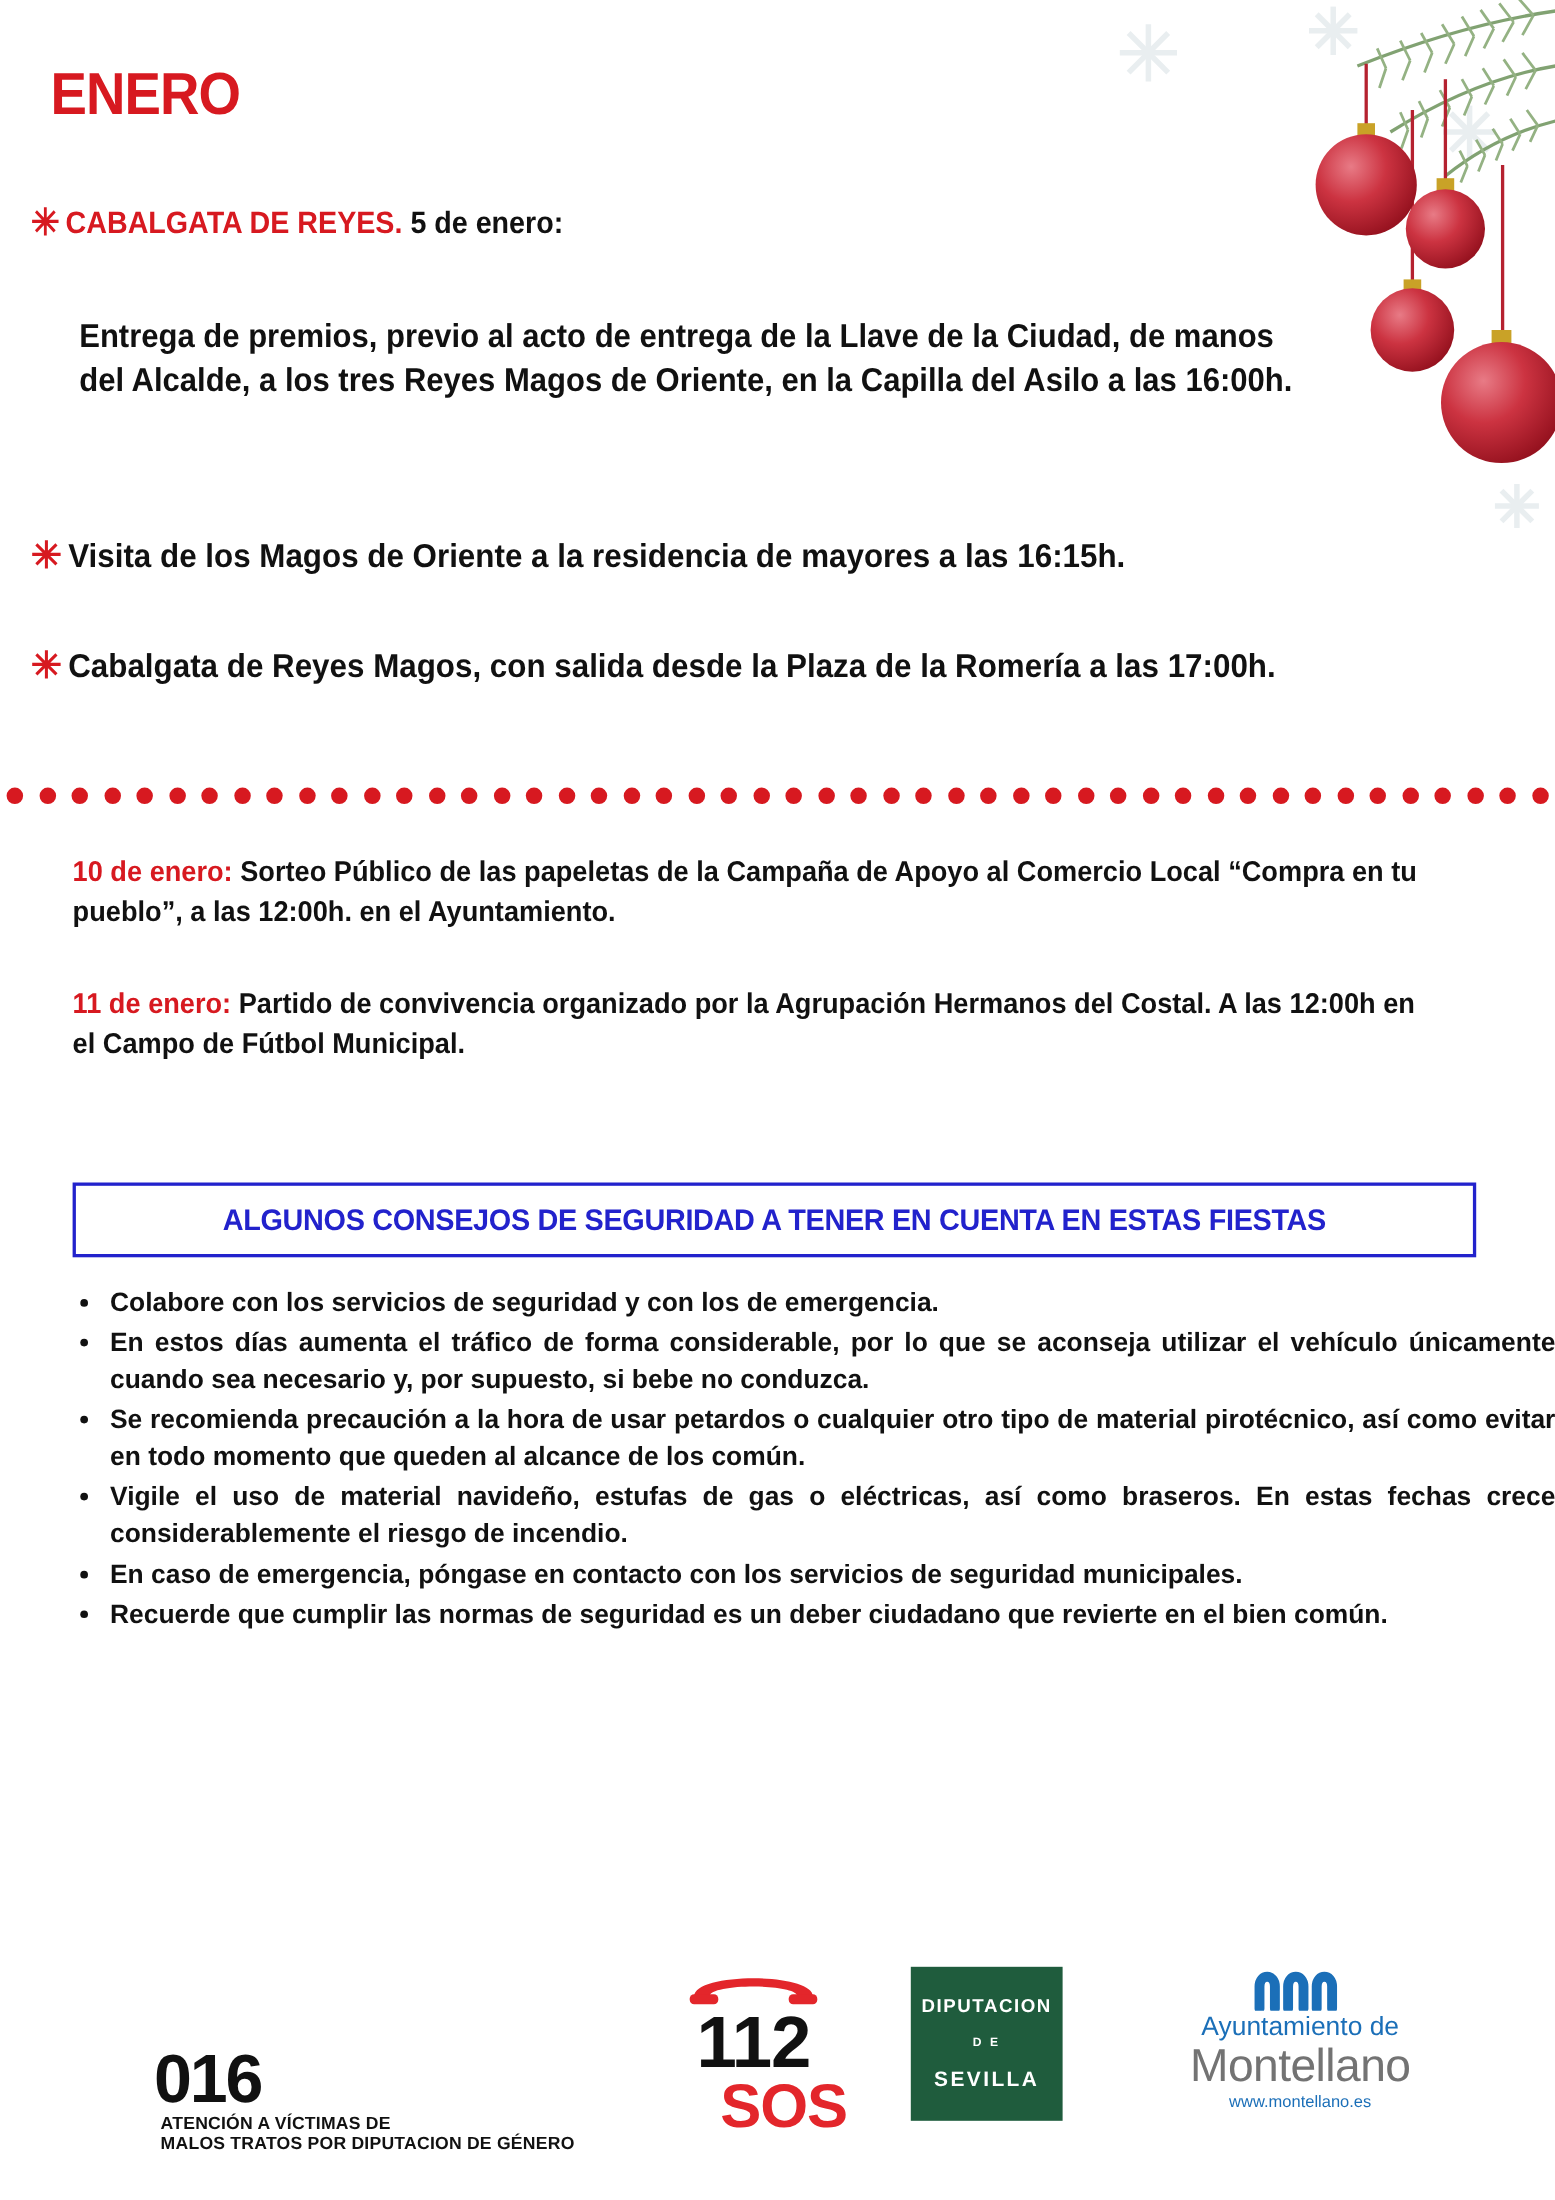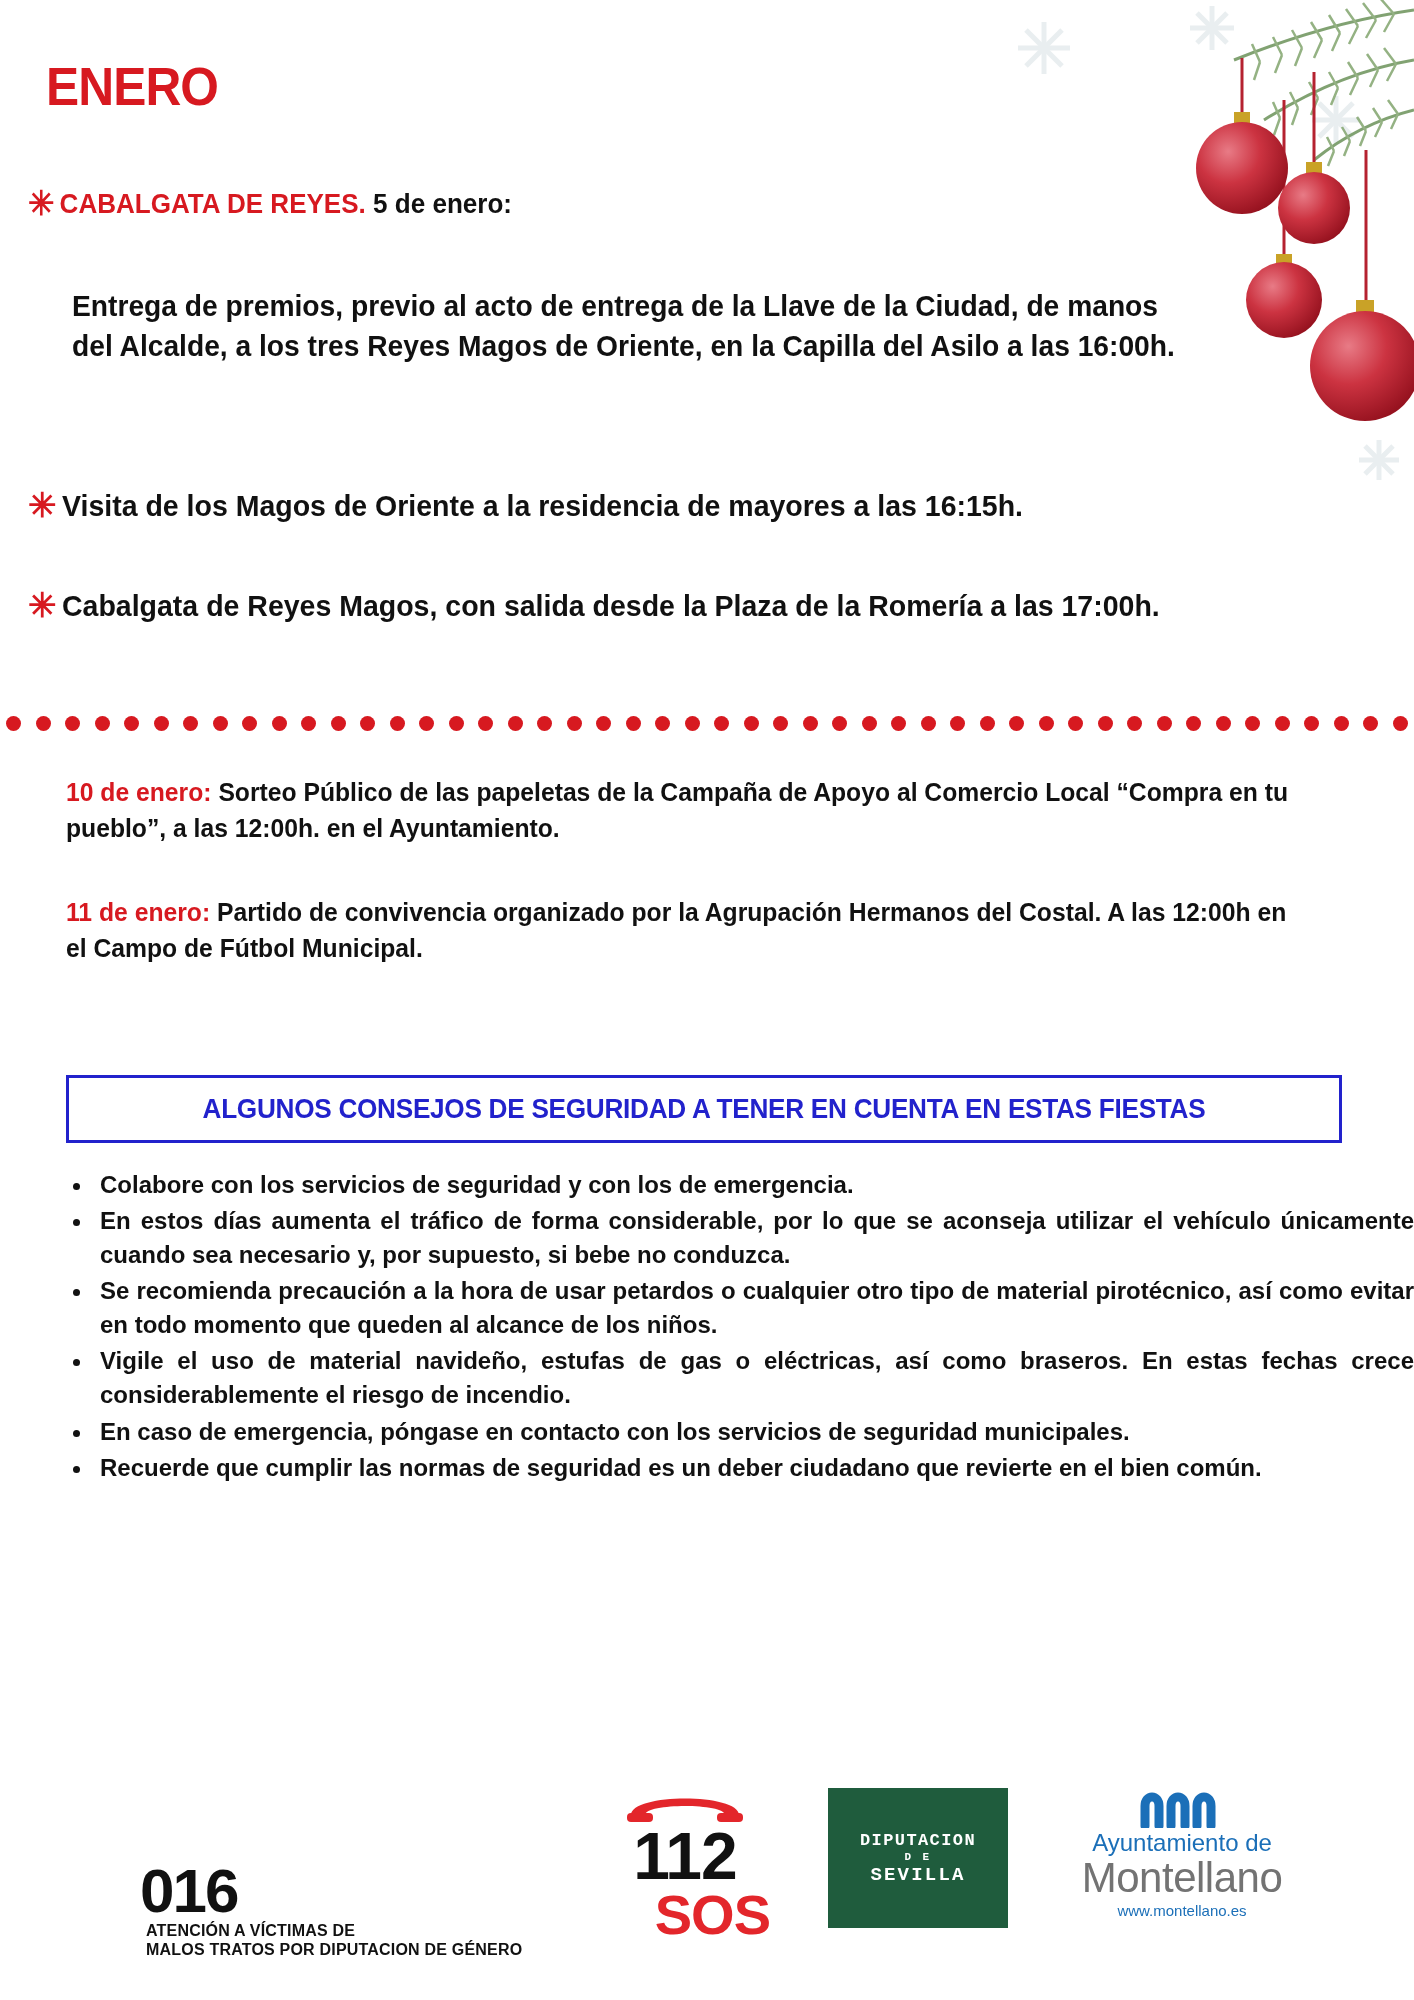--- a/index.html
+++ b/index.html
@@ -269,30 +269,29 @@
     line-height: 0.95;
     letter-spacing: -1px;
     text-align: right;
   }
 
   
   .logo-dip {
     position: absolute;
     left: 828px;
     top: 88px;
-    width: 180px;
+    width: 138px;
     height: 140px;
     background: #1f5c3d;
     color: #ffffff;
     display: flex;
     flex-direction: column;
     align-items: center;
     justify-content: center;
-    gap: 1px;
-    font-family: Liberation Mono, monospace;
+    gap: 17px;
   }
   .logo-dip .l1 { font-size: 17px; font-weight: bold; letter-spacing: 1.4px; }
   .logo-dip .l2 { font-size: 11px; font-weight: bold; letter-spacing: 2.4px; text-align: center; }
   .logo-dip .l3 { font-size: 19px; font-weight: bold; letter-spacing: 2.2px; }
 
   
   .logo-ayto {
     position: absolute;
     left: 1052px;
     top: 88px;
@@ -472,21 +471,21 @@
     <span class="date">11 de enero:</span><span> Partido de convivencia organizado por la Agrupación Hermanos del Costal. A las 12:00h en el Campo de Fútbol Municipal.</span>
   </div>
 
   <div class="advice-box">
     <span>ALGUNOS CONSEJOS DE SEGURIDAD A TENER EN CUENTA EN ESTAS FIESTAS</span>
   </div>
 
   <ul class="advice-list">
     <li>Colabore con los servicios de seguridad y con los de emergencia.</li>
     <li>En estos días aumenta el tráfico de forma considerable, por lo que se aconseja utilizar el vehículo únicamente cuando sea necesario y, por supuesto, si bebe no conduzca.</li>
-    <li>Se recomienda precaución a la hora de usar petardos o cualquier otro tipo de material pirotécnico, así como evitar en todo momento que queden al alcance de los niños.</li>
+    <li>Se recomienda precaución a la hora de usar petardos o cualquier otro tipo de material pirotécnico, así como evitar en todo momento que queden al alcance de los común.</li>
     <li>Vigile el uso de material navideño, estufas de gas o eléctricas, así como braseros. En estas fechas crece considerablemente el riesgo de incendio.</li>
     <li>En caso de emergencia, póngase en contacto con los servicios de seguridad municipales.</li>
     <li>Recuerde que cumplir las normas de seguridad es un deber ciudadano que revierte en el bien común.</li>
   </ul>
 
   <div class="footer">
 
     <div class="logo-016">
       <span class="big">016</span>
       <span class="sub">

